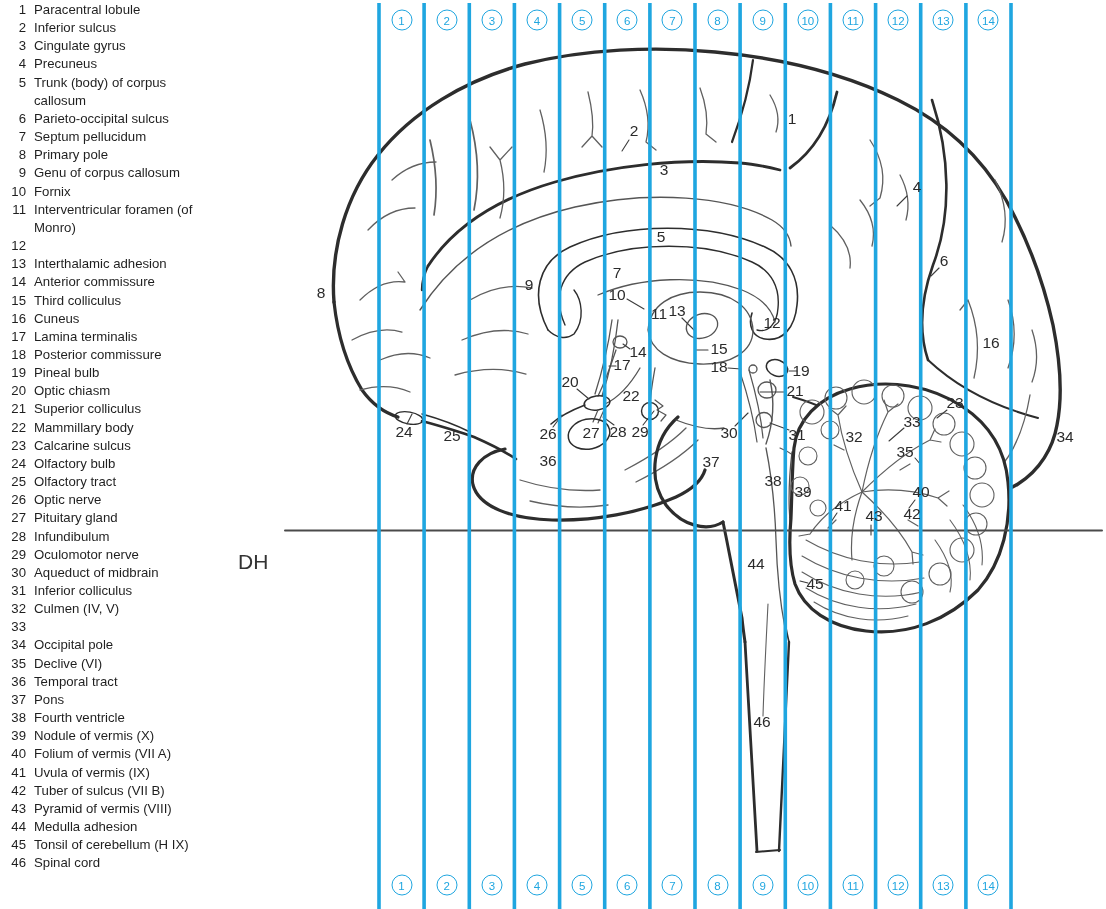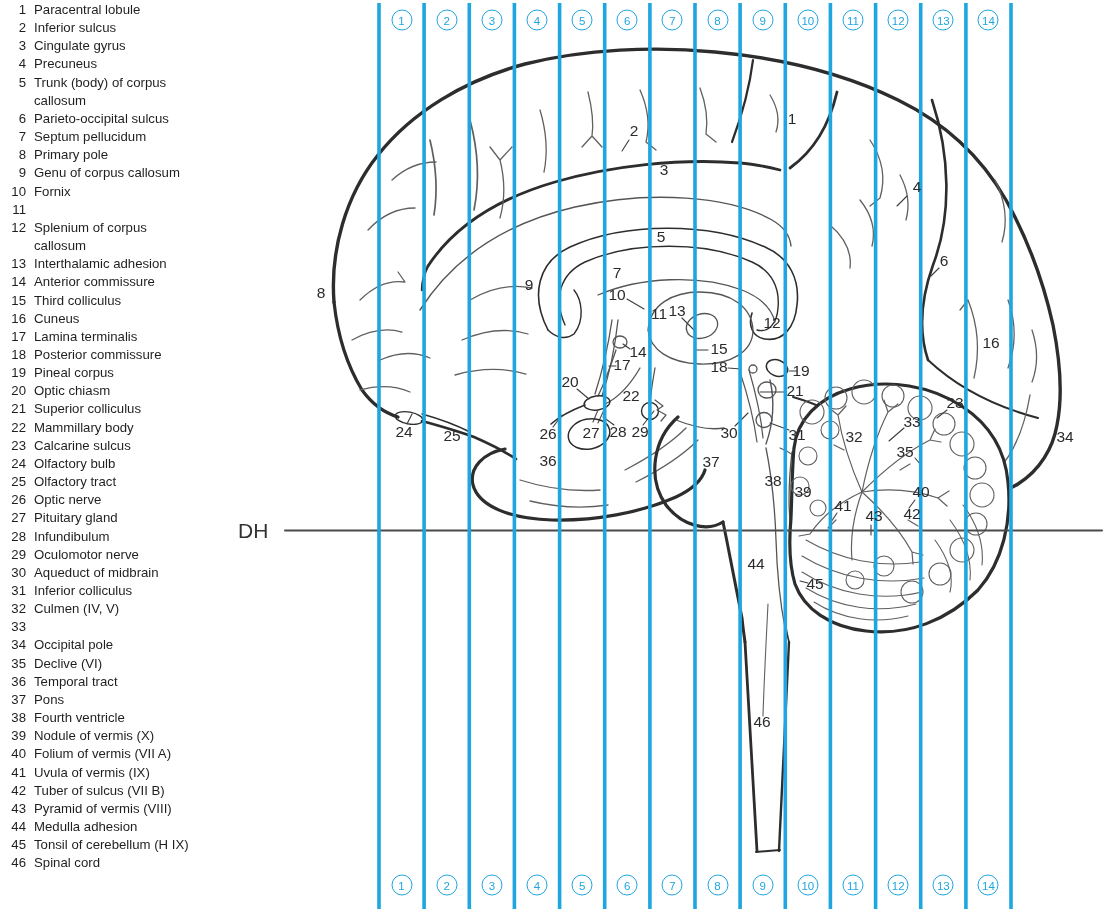--- a/index.html
+++ b/index.html
@@ -268,24 +268,24 @@
       <div class="legend-item">
         <span class="num">9</span>
         <span class="txt">Genu of corpus callosum</span>
       </div>
       <div class="legend-item">
         <span class="num">10</span>
         <span class="txt">Fornix</span>
       </div>
       <div class="legend-item">
         <span class="num">11</span>
+        <span class="txt">Interventricular foramen (of Monro)</span>
       </div>
       <div class="legend-item">
         <span class="num">12</span>
-        <span class="txt">Splenium of corpus callosum</span>
       </div>
       <div class="legend-item">
         <span class="num">13</span>
         <span class="txt">Interthalamic adhesion</span>
       </div>
       <div class="legend-item">
         <span class="num">14</span>
         <span class="txt">Anterior commissure</span>
       </div>
       <div class="legend-item">
@@ -299,21 +299,21 @@
       <div class="legend-item">
         <span class="num">17</span>
         <span class="txt">Lamina terminalis</span>
       </div>
       <div class="legend-item">
         <span class="num">18</span>
         <span class="txt">Posterior commissure</span>
       </div>
       <div class="legend-item">
         <span class="num">19</span>
-        <span class="txt">Pineal corpus</span>
+        <span class="txt">Pineal bulb</span>
       </div>
       <div class="legend-item">
         <span class="num">20</span>
         <span class="txt">Optic chiasm</span>
       </div>
       <div class="legend-item">
         <span class="num">21</span>
         <span class="txt">Superior colliculus</span>
       </div>
       <div class="legend-item">
@@ -410,21 +410,21 @@
       <div class="legend-item">
         <span class="num">45</span>
         <span class="txt">Tonsil of cerebellum (H IX)</span>
       </div>
       <div class="legend-item">
         <span class="num">46</span>
         <span class="txt">Spinal cord</span>
       </div>
     </div>
 
-  <span class="dh" style="left:238px;top:519px">DH</span>
+  <span class="dh" style="left:238px;top:550px">DH</span>
 
   <div id="annos">
       <span class="anno" style="left: 792px; top: 119px;">1</span>
       <span class="anno" style="left: 634px; top: 131px;">2</span>
       <span class="anno" style="left: 664px; top: 170px;">3</span>
       <span class="anno" style="left: 917px; top: 187px;">4</span>
       <span class="anno" style="left: 661px; top: 237px;">5</span>
       <span class="anno" style="left: 944px; top: 261px;">6</span>
       <span class="anno" style="left: 617px; top: 273px;">7</span>
       <span class="anno" style="left: 321px; top: 293px;">8</span>

